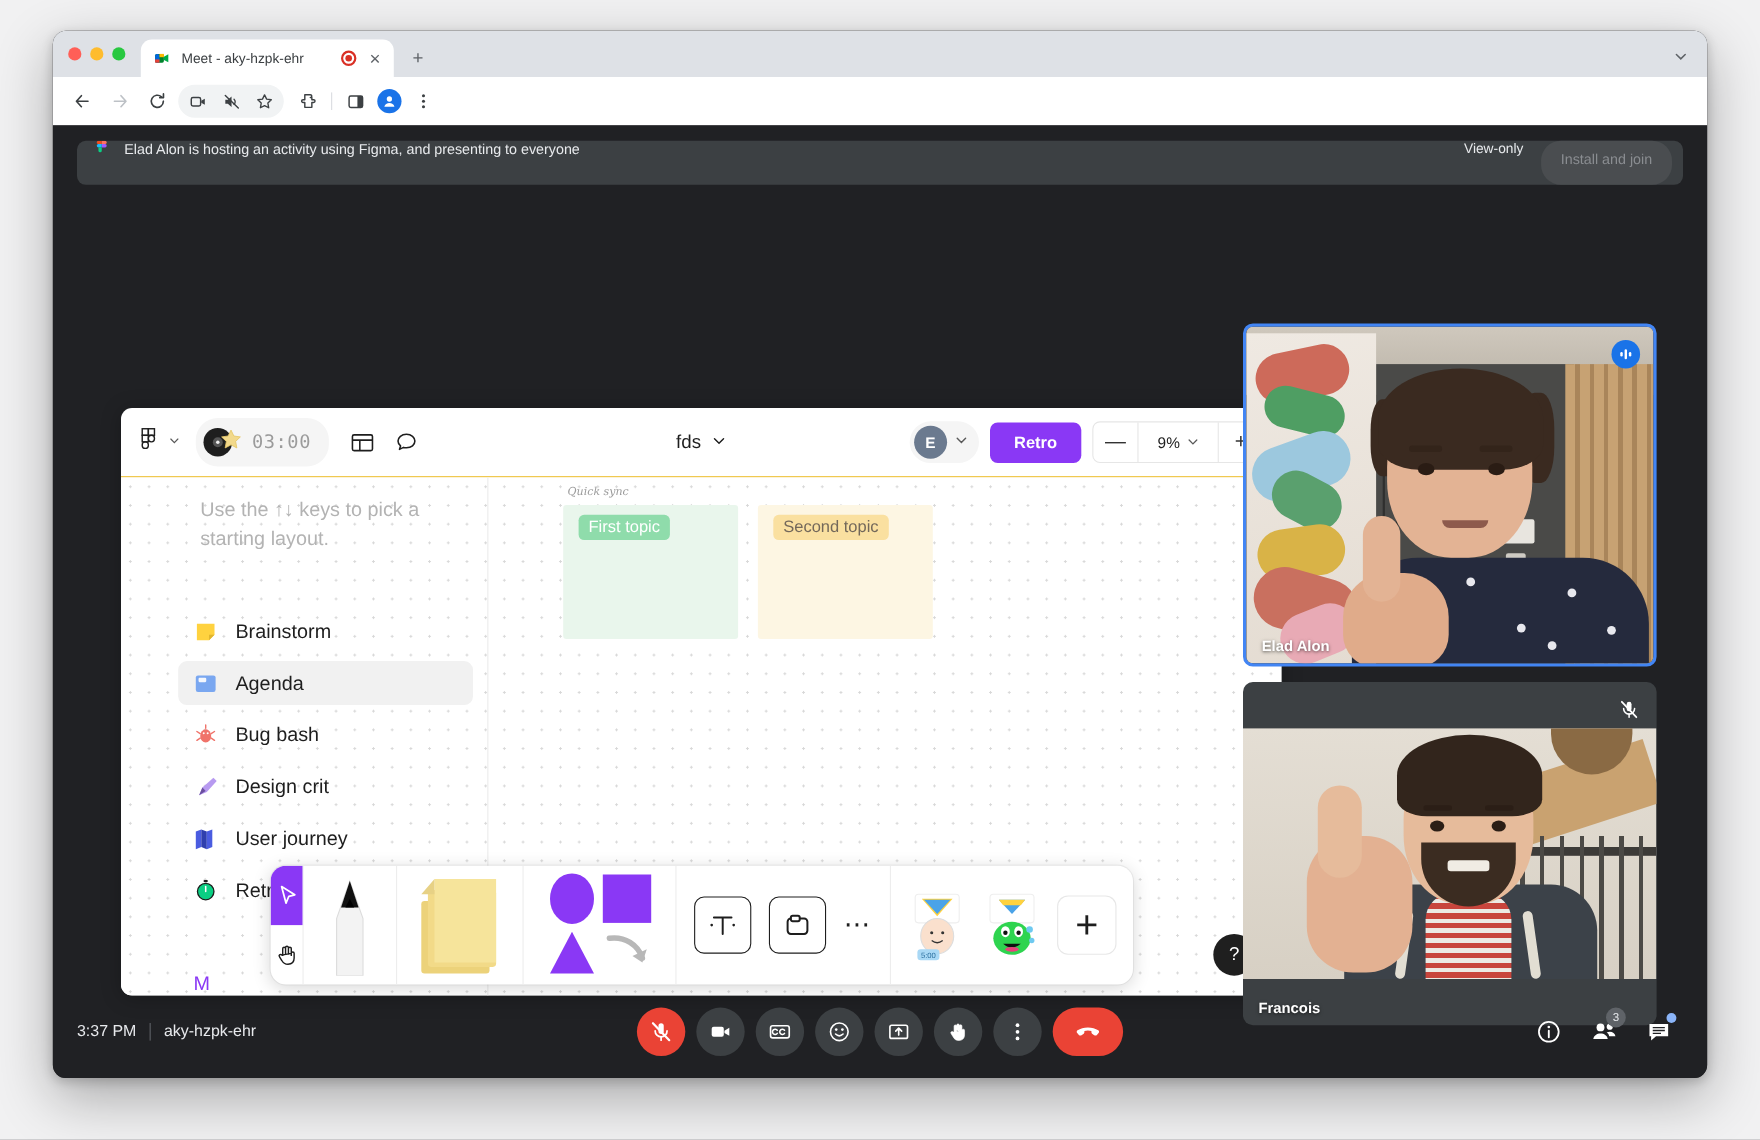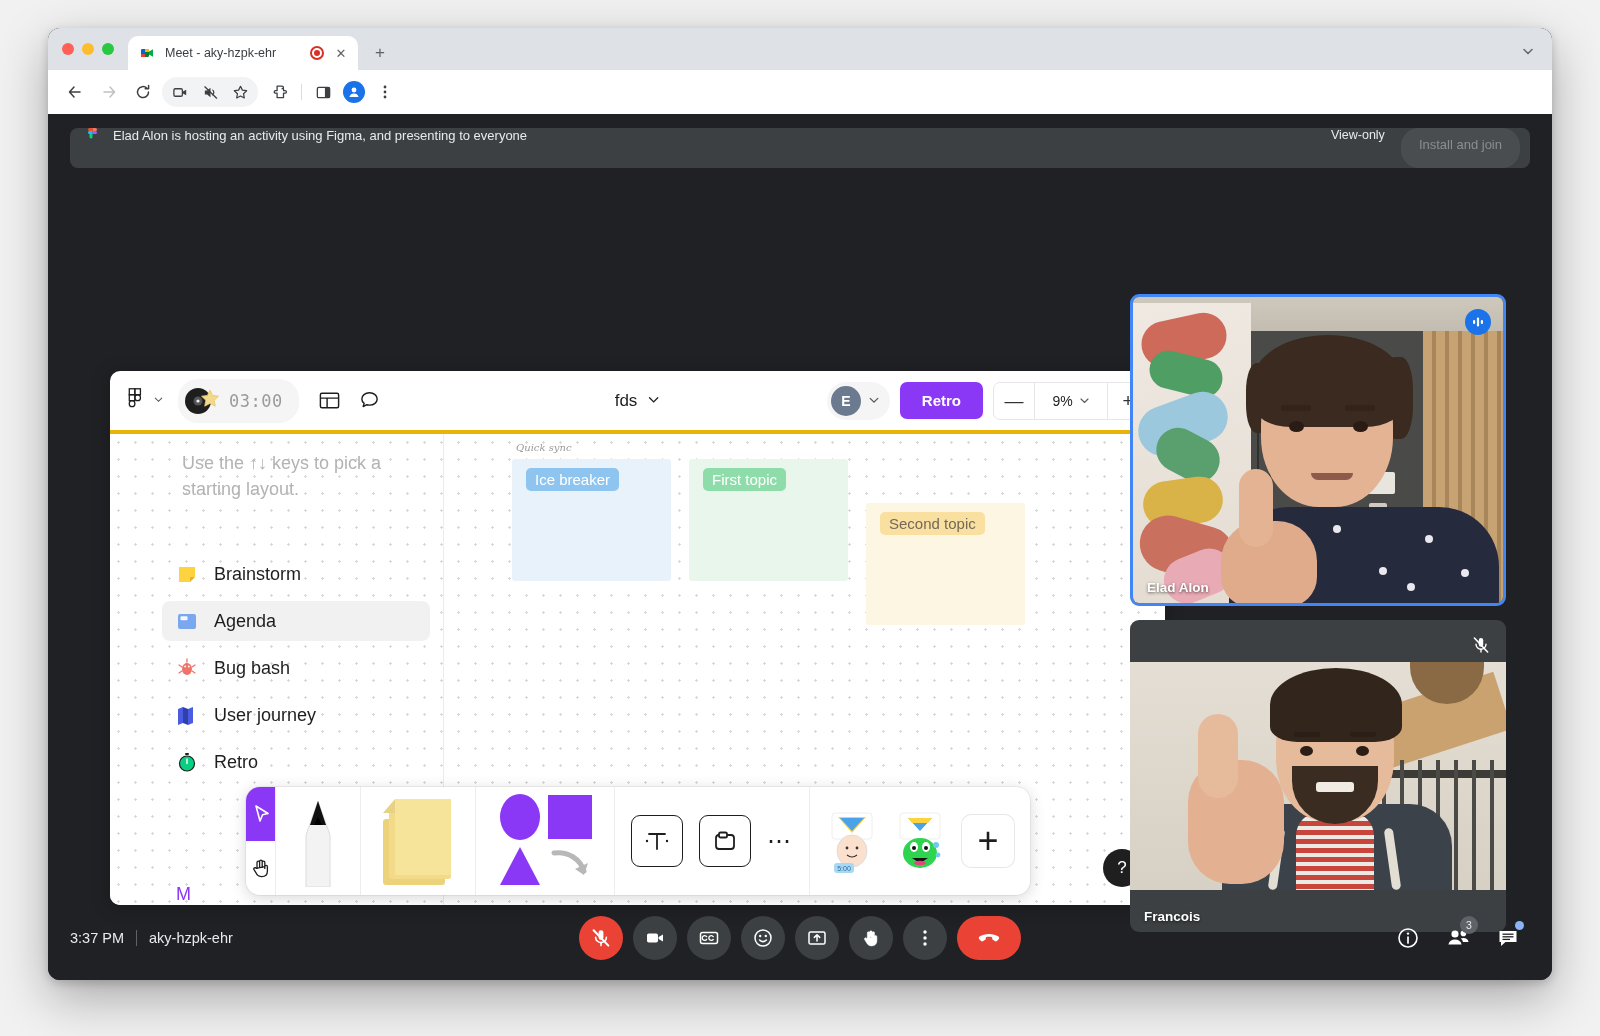--- a/index.html
+++ b/index.html
@@ -160,21 +160,21 @@
     width: 1055px; height: 534px;
     background: #fff;
     border-radius: 10px;
     overflow: hidden;
     box-shadow: 0 2px 18px rgba(0,0,0,.25);
   }
   .fig-toolbar {
     height: 63px;
     display: flex; align-items: center;
     padding: 0 16px;
-    border-bottom: 4px solid #eab308;
+    border-bottom: 1px solid #eab308;
     position: relative;
   }
   .fig-logo-wrap { display: flex; align-items: center; gap: 8px; margin-right: 14px; }
   .fig-chev { color: #5a5a5a; font-size: 10px; }
   .fig-timer {
     display: flex; align-items: center; gap: 6px;
     background: #f5f5f5; border-radius: 20px;
     padding: 5px 16px 5px 5px;
     margin-right: 14px;
   }
@@ -258,21 +258,21 @@
     margin-left: 4px; margin-bottom: 6px;
   }
   .board-cols { display: flex; gap: 18px; }
   .board-col {
     width: 159px; height: 122px;
     border-radius: 3px;
     padding: 9px 0 0 14px;
   }
   .board-col.c0 { background: #e8f2fb; }
   .board-col.c1 { background: #e9f6ec; }
-  .board-col.c2 { background: #fdf6e3; margin-top: 44px; }
+  .board-col.c2 { background: #fdf6e3; }
   .chip {
     display: inline-block;
     border-radius: 5px;
     padding: 3px 9px;
     font-size: 15px;
   }
   .chip.c0 { background: #8ec5f0; color: #fff; }
   .chip.c1 { background: #8fdcab; color: #fff; }
   .chip.c2 { background: #fae0a0; color: #73685a; }
 
@@ -702,20 +702,29 @@
               <svg width="22" height="22" viewBox="0 0 22 22">
                 <ellipse cx="11" cy="12" rx="5" ry="6" fill="#f0736a"></ellipse>
                 <path d="M3 8l3 2M19 8l-3 2M3 16l3-2M19 16l-3-2M11 5V2" stroke="#f0736a" stroke-width="1.3" stroke-linecap="round"></path>
                 <circle cx="9.2" cy="9.5" r=".9" fill="#fff"></circle>
                   <circle cx="12.8" cy="9.5" r=".9" fill="#fff"></circle>
               </svg>
             </span>
             <span>Bug bash</span>
           </div>
 
+          <div class="fig-list-item">
+            <span class="fig-list-emoji">
+              <svg width="22" height="22" viewBox="0 0 22 22">
+                  <path d="M18 3L8 12l-3 7 7-3 9-10z" fill="#b79af0"></path>
+                  <path d="M8 12l3 3-6 4z" fill="#6b4fa0"></path>
+                </svg>
+            </span>
+            <span>Design crit</span>
+          </div>
 
           <div class="fig-list-item">
             <span class="fig-list-emoji">
               <svg width="22" height="22" viewBox="0 0 22 22">
                 <path d="M2 5l5-2v16l-5 2z" fill="#4a5ce0"></path>
                 <path d="M7 3l5 2v16l-5-2z" fill="#2f3fae"></path>
                 <path d="M12 5l5-2v16l-5 2z" fill="#4a5ce0"></path>
               </svg>
             </span>
             <span>User journey</span>
@@ -731,23 +740,20 @@
             </span>
             <span>Retro</span>
           </div>
         </div>
 
         <div class="fig-more">M</div>
 
         <div class="board">
           <div class="board-title">Quick sync</div>
           <div class="board-cols">
-            <div class="board-col c0">
-              <span class="chip c0">Ice breaker</span>
-            </div>
             <div class="board-col c1">
               <span class="chip c1">First topic</span>
             </div>
             <div class="board-col c2">
               <span class="chip c2">Second topic</span>
             </div>
           </div>
         </div>
 
         <div class="fig-bar">

